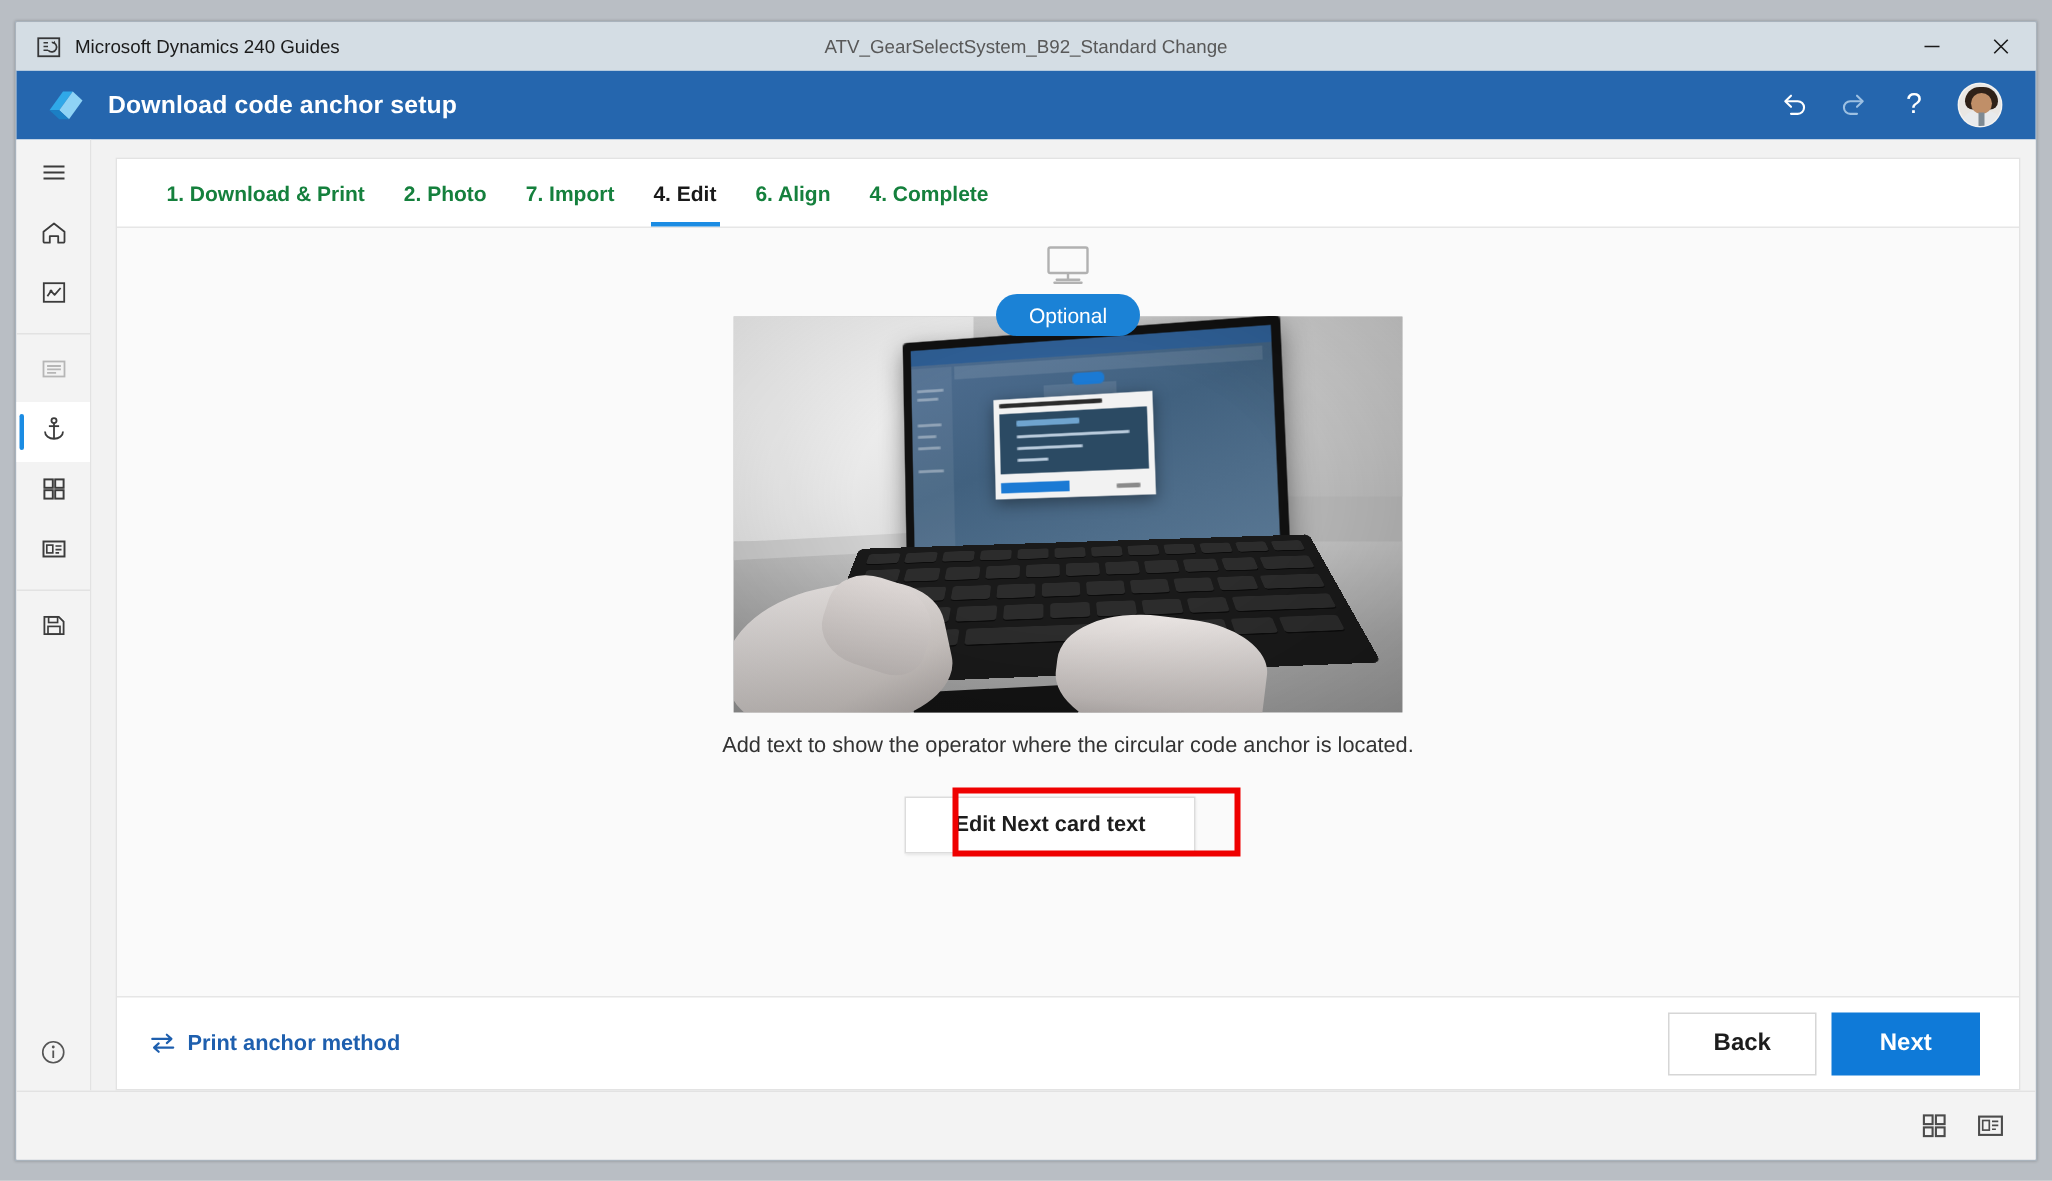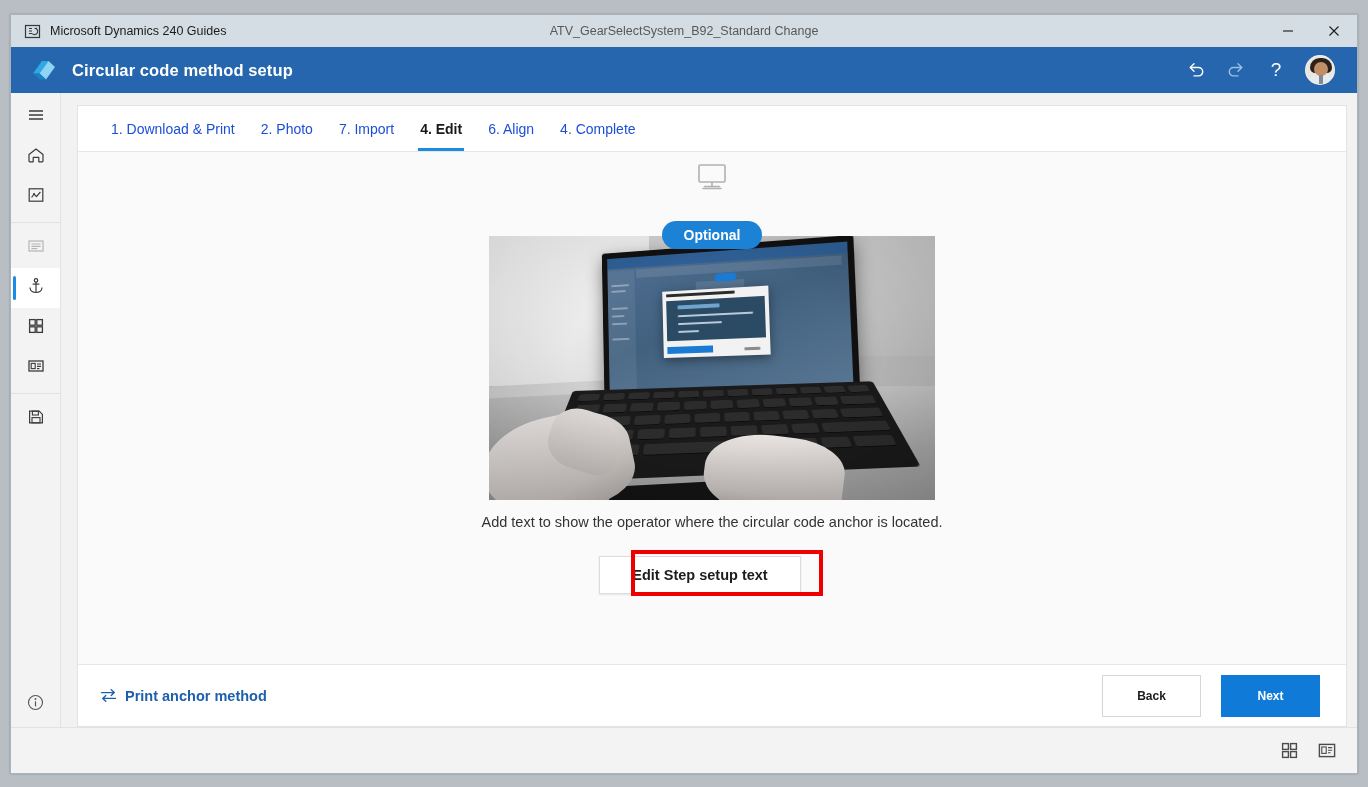--- a/index.html
+++ b/index.html
@@ -116,48 +116,48 @@
   .tabs {
     height: 46px; flex: 0 0 46px;
     background: #ffffff;
     border-bottom: 1px solid #e6e6e6;
     display: flex; align-items: stretch;
     padding-left: 20px;
   }
   .tab {
     display: flex; align-items: center;
     padding: 0 13px;
-    font-size: 14px; color: #1d4ed8;
+    font-size: 14px; color: #15803d;
     position: relative;
     white-space: nowrap;
+    font-weight: bold;
   }
   .tab.active { color: #191919; font-weight: 700; }
   .tab.active::after {
     content: ""; position: absolute;
     left: 11px; right: 11px; bottom: 0; height: 3px;
     background: #1b8ce3;
   }
 
   .card-main {
     flex: 1 1 auto;
     display: flex; flex-direction: column; align-items: center;
     padding-top: 10px;
     min-height: 0;
   }
 
   .monitor-icon { color: #b1b1b1; margin-bottom: 2px; }
   .monitor-icon svg { display: block; }
 
   .optional-badge {
     background: #1b82d6; color: #fff;
-    font-size: 14px; font-weight: 700;
+    font-size: 14px; font-weight: 400;
     padding: 6px 22px; border-radius: 16px;
     position: relative; z-index: 3;
     margin-bottom: -13px;
-    margin-top: 25px;
   }
 
   
   .photo {
     width: 446px; height: 264px;
     position: relative; overflow: hidden;
     background: #b8b8b8;
   }
   .ph-wallL { position:absolute; left:0; top:0; width:160px; height:160px; background:linear-gradient(150deg,#fdfdfd 0%,#e9e9e9 60%,#d8d8d8 100%); }
   .ph-wallR { position:absolute; left:150px; top:0; right:0; height:120px; background:linear-gradient(180deg,#d2d2d2,#bdbdbd); }
@@ -239,21 +239,21 @@
   }
   .change-link {
     display: flex; align-items: center; gap: 8px;
     color: #1e5fae; font-size: 14.5px; font-weight: 600;
   }
   .change-link svg { display: block; }
   .footer-btns { margin-left: auto; display: flex; gap: 10px; }
   .btn {
     height: 42px; min-width: 99px;
     display: flex; align-items: center; justify-content: center;
-    font-size: 12px; border: 1px solid transparent; margin-left: 10px;
+    font-size: 16px; border: 1px solid transparent;
   }
   .btn-secondary { background: #fff; border-color: #d6d6d6; color: #1d1d1d; font-weight: 600; }
   .btn-primary { background: #0f7ad8; color: #fff; font-weight: 600; }
 
   
   .statusbar {
     flex: 0 0 46px; height: 46px;
     background: #f3f3f3;
     border-top: 1px solid #e2e2e2;
     display: flex; align-items: center;
@@ -296,21 +296,21 @@
   </div>
 
   <div class="header">
     <span class="brand-logo">
       <svg width="31" height="31" viewBox="0 0 31 31">
         <path d="M4 18.5 L13 6 L19.5 6 L10.5 18.5 Z" fill="#2fa8e8"></path>
         <path d="M10.5 18.5 L19.5 6 L26 12 L17 24.5 Z" fill="#8fd3f5"></path>
         <path d="M4 18.5 L10.5 18.5 L17 24.5 L10.5 24.5 Z" fill="#1b7fc4"></path>
       </svg>
     </span>
-    <span class="header-title">Circular code method setup</span>
+    <span class="header-title">Download code anchor setup</span>
     <div class="header-actions">
       <span class="hdr-icon-btn">
         <svg width="22" height="22" viewBox="0 0 22 22" fill="none">
           <path d="M6 8.5h7.5a4.2 4.2 0 0 1 0 8.4H9" stroke="currentColor" stroke-width="1.4" stroke-linecap="round"></path>
           <path d="M9 4.8 5.2 8.5 9 12.2" stroke="currentColor" stroke-width="1.4" stroke-linecap="round" stroke-linejoin="round"></path>
         </svg>
       </span>
       <span class="hdr-icon-btn dim">
         <svg width="22" height="22" viewBox="0 0 22 22" fill="none">
           <path d="M16 8.5H8.5a4.2 4.2 0 0 0 0 8.4H13" stroke="currentColor" stroke-width="1.4" stroke-linecap="round"></path>
@@ -531,21 +531,21 @@
             <div class="ph-trackpad"></div>
             <div class="ph-handL"></div>
             <div class="ph-handL2"></div>
             <div class="ph-handR"></div>
             <div class="ph-vignette"></div>
           </div>
 
           <div class="main-sub">Add text to show the operator where the circular code anchor is located.</div>
 
           <div class="cta-wrap">
-            <button class="cta-btn">Edit Step setup text</button>
+            <button class="cta-btn">Edit Next card text</button>
             <div class="highlight-box"></div>
           </div>
 
         </div>
 
         <div class="card-footer">
           <a class="change-link">
             <span>
               <svg width="17" height="15" viewBox="0 0 17 15" fill="none">
                 <path d="M1.5 4.6h12.5M11.2 1.8 14.3 4.6 11.2 7.4" stroke="#1e5fae" stroke-width="1.4" stroke-linecap="round" stroke-linejoin="round"></path>

